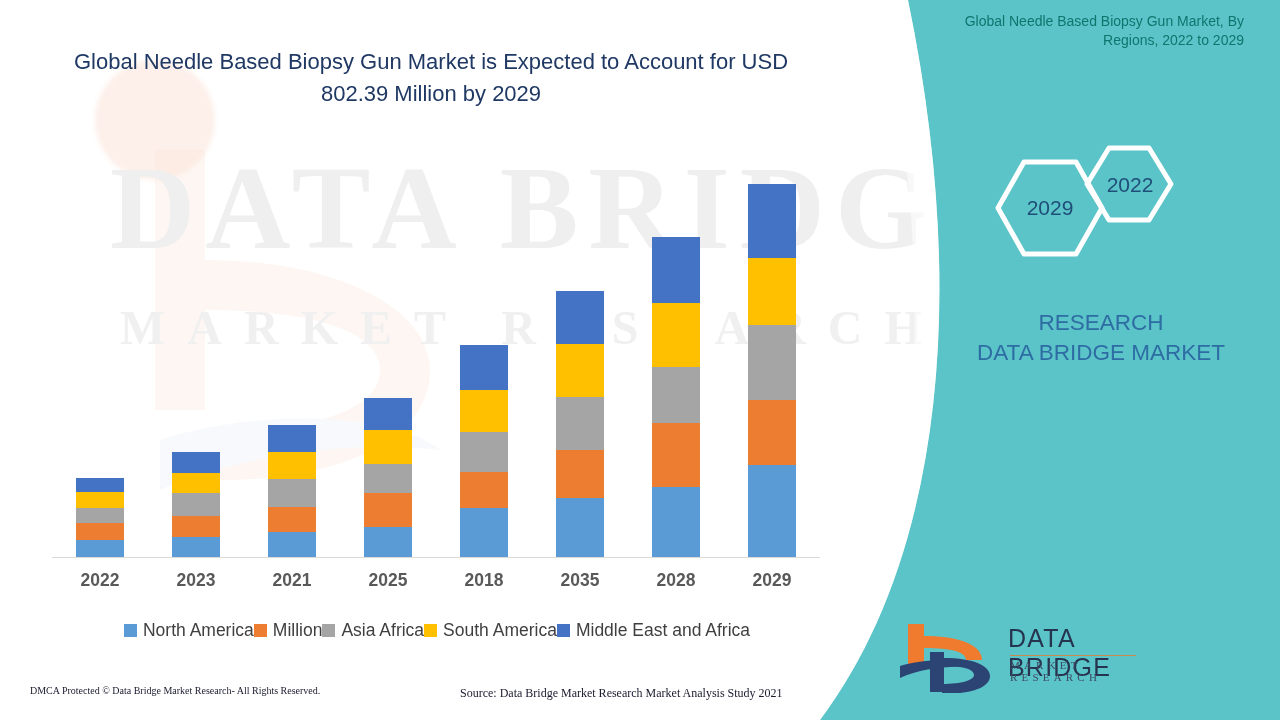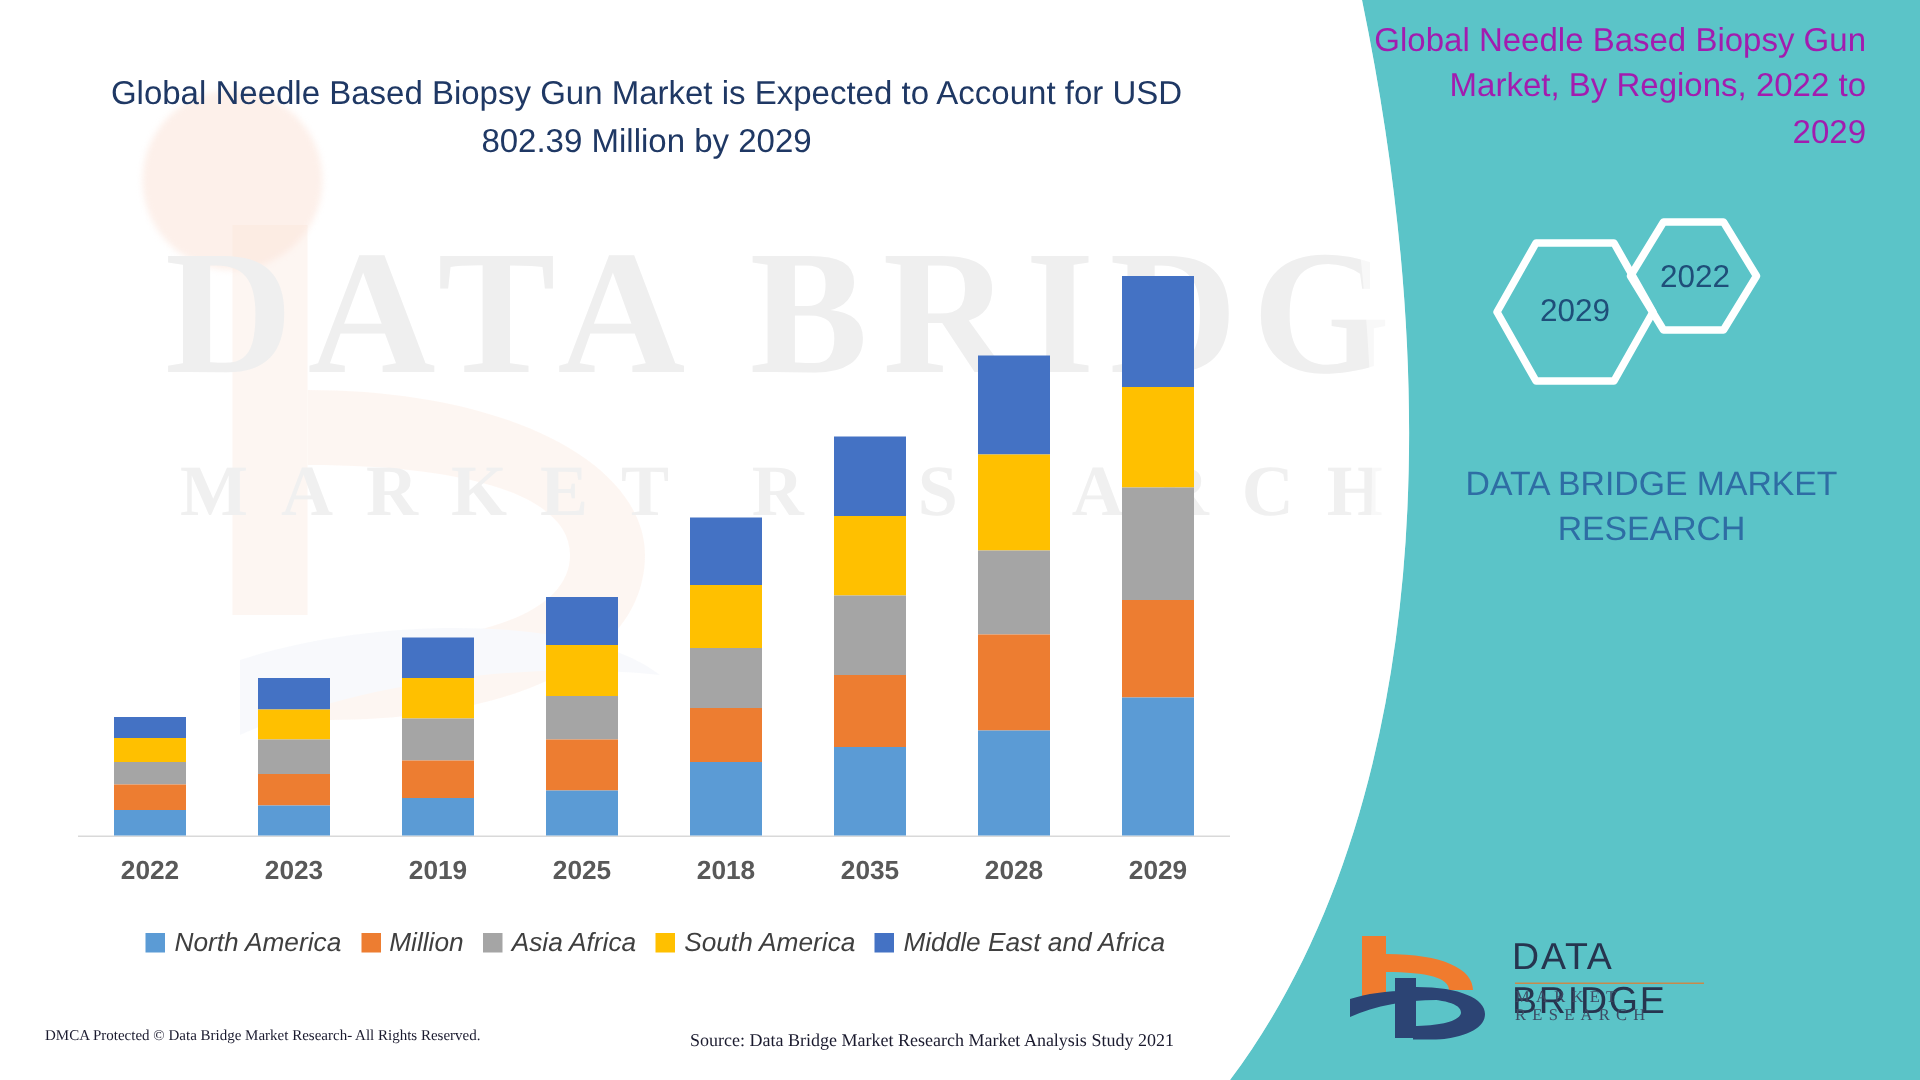--- a/index.html
+++ b/index.html
@@ -30,21 +30,21 @@
   }
 
   
   .teal-panel{
     position:absolute;top:0;right:0;width:460px;height:720px;
   }
   .teal-panel svg{display:block;}
 
   .right-title{
     position:absolute;right:36px;top:12px;width:330px;
-    color:#a21caf;font-size:22px;line-height:1.38;
+    color:#0f766e;font-size:14px;line-height:1.38;
     text-align:right;font-weight:400;
   }
   .hexwrap{position:absolute;right:92px;top:140px;width:200px;height:150px;}
   .hex-label{
     position:absolute;color:#1f4e79;font-size:21px;font-weight:400;
   }
   .brand-lines{
     position:absolute;right:34px;top:308px;width:290px;
     text-align:center;color:#2e6da4;font-size:22.5px;line-height:1.35;
   }
@@ -88,21 +88,21 @@
   .xaxis{
     position:absolute;left:52px;top:565px;width:768px;height:30px;display:flex;
   }
   .xtick{
     flex:1 1 0;text-align:center;color:#595959;
     font-size:17.5px;font-weight:700;line-height:30px;
   }
 
   .legend{
     position:absolute;left:52px;top:615px;width:770px;height:26px;
-    display:flex;align-items:center;justify-content:center;gap:13px;font-style:italic;
+    display:flex;align-items:flex-end;justify-content:center;
   }
   .lg-item{display:flex;align-items:center;gap:6px;}
   .lg-swatch{width:13px;height:13px;display:block;}
   .lg-text{font-size:17.5px;color:#3f3f3f;font-weight:400;white-space:nowrap;}
 
   
   .footer-left{
     position:absolute;left:30px;top:685px;
     font-family:"Liberation Serif", serif;font-size:10px;color:#1a1a2e;white-space:nowrap;
   }
@@ -206,21 +206,21 @@
           <div class="seg" style="height: 75px; background: rgb(165, 165, 165);"></div>
           <div class="seg" style="height: 65px; background: rgb(237, 125, 49);"></div>
           <div class="seg" style="height: 92px; background: rgb(91, 155, 213);"></div>
         </div>
       </div>
     </div>
 
   <div class="xaxis" id="xaxis">
       <div class="xtick">2022</div>
       <div class="xtick">2023</div>
-      <div class="xtick">2019</div>
+      <div class="xtick">2021</div>
       <div class="xtick">2025</div>
       <div class="xtick">2018</div>
       <div class="xtick">2035</div>
       <div class="xtick">2028</div>
       <div class="xtick">2029</div>
     </div>
 
   <div class="legend" id="legend">
       <div class="lg-item">
         <span class="lg-swatch" style="background: rgb(91, 155, 213);"></span>
@@ -259,22 +259,22 @@
   <div class="hexwrap">
     <svg width="200" height="150" viewBox="0 0 200 150">
       <polygon points="121,8 161,8 183,44 161,80 121,80 99,44" fill="none" stroke="#ffffff" stroke-width="5" stroke-linejoin="round"></polygon>
       <polygon points="36,22 88,22 114,68 88,114 36,114 10,68" fill="none" stroke="#ffffff" stroke-width="5" stroke-linejoin="round"></polygon>
     </svg>
     <div class="hex-label" style="left:113px;top:33px;width:58px;text-align:center;">2022</div>
     <div class="hex-label" style="left:33px;top:56px;width:58px;text-align:center;">2029</div>
   </div>
 
   <div class="brand-lines">
+    <div>RESEARCH</div>
     <div>DATA BRIDGE MARKET</div>
-    <div>RESEARCH</div>
   </div>
 
   <div class="dbmr-logo">
     <svg width="110" height="75" viewBox="0 0 110 75">
       <path d="M18 6 L34 6 L34 52 L18 52 Z" fill="#F07B2E"></path>
       <path d="M34 18 C 72 18, 92 28, 92 42 L76 42 C 76 34, 62 30, 34 30 Z" fill="#F07B2E"></path>
       <path d="M34 30 C 62 30, 76 34, 76 42 C 76 56, 56 64, 30 64 L30 52 C 48 52, 60 48, 60 42 C 60 36, 50 34, 34 34 Z" fill="#F07B2E" opacity="0"></path>
       <path d="M10 48 C 34 40, 74 40, 96 52 C 74 46, 36 48, 10 60 Z" fill="#2C4474"></path>
       <path d="M40 34 L54 34 L54 74 L40 74 Z" fill="#2C4474"></path>
       <path d="M54 40 C 84 40, 100 48, 100 58 C 100 70, 80 76, 52 76 L52 66 C 72 66, 84 62, 84 57 C 84 51, 72 48, 54 48 Z" fill="#2C4474"></path>

